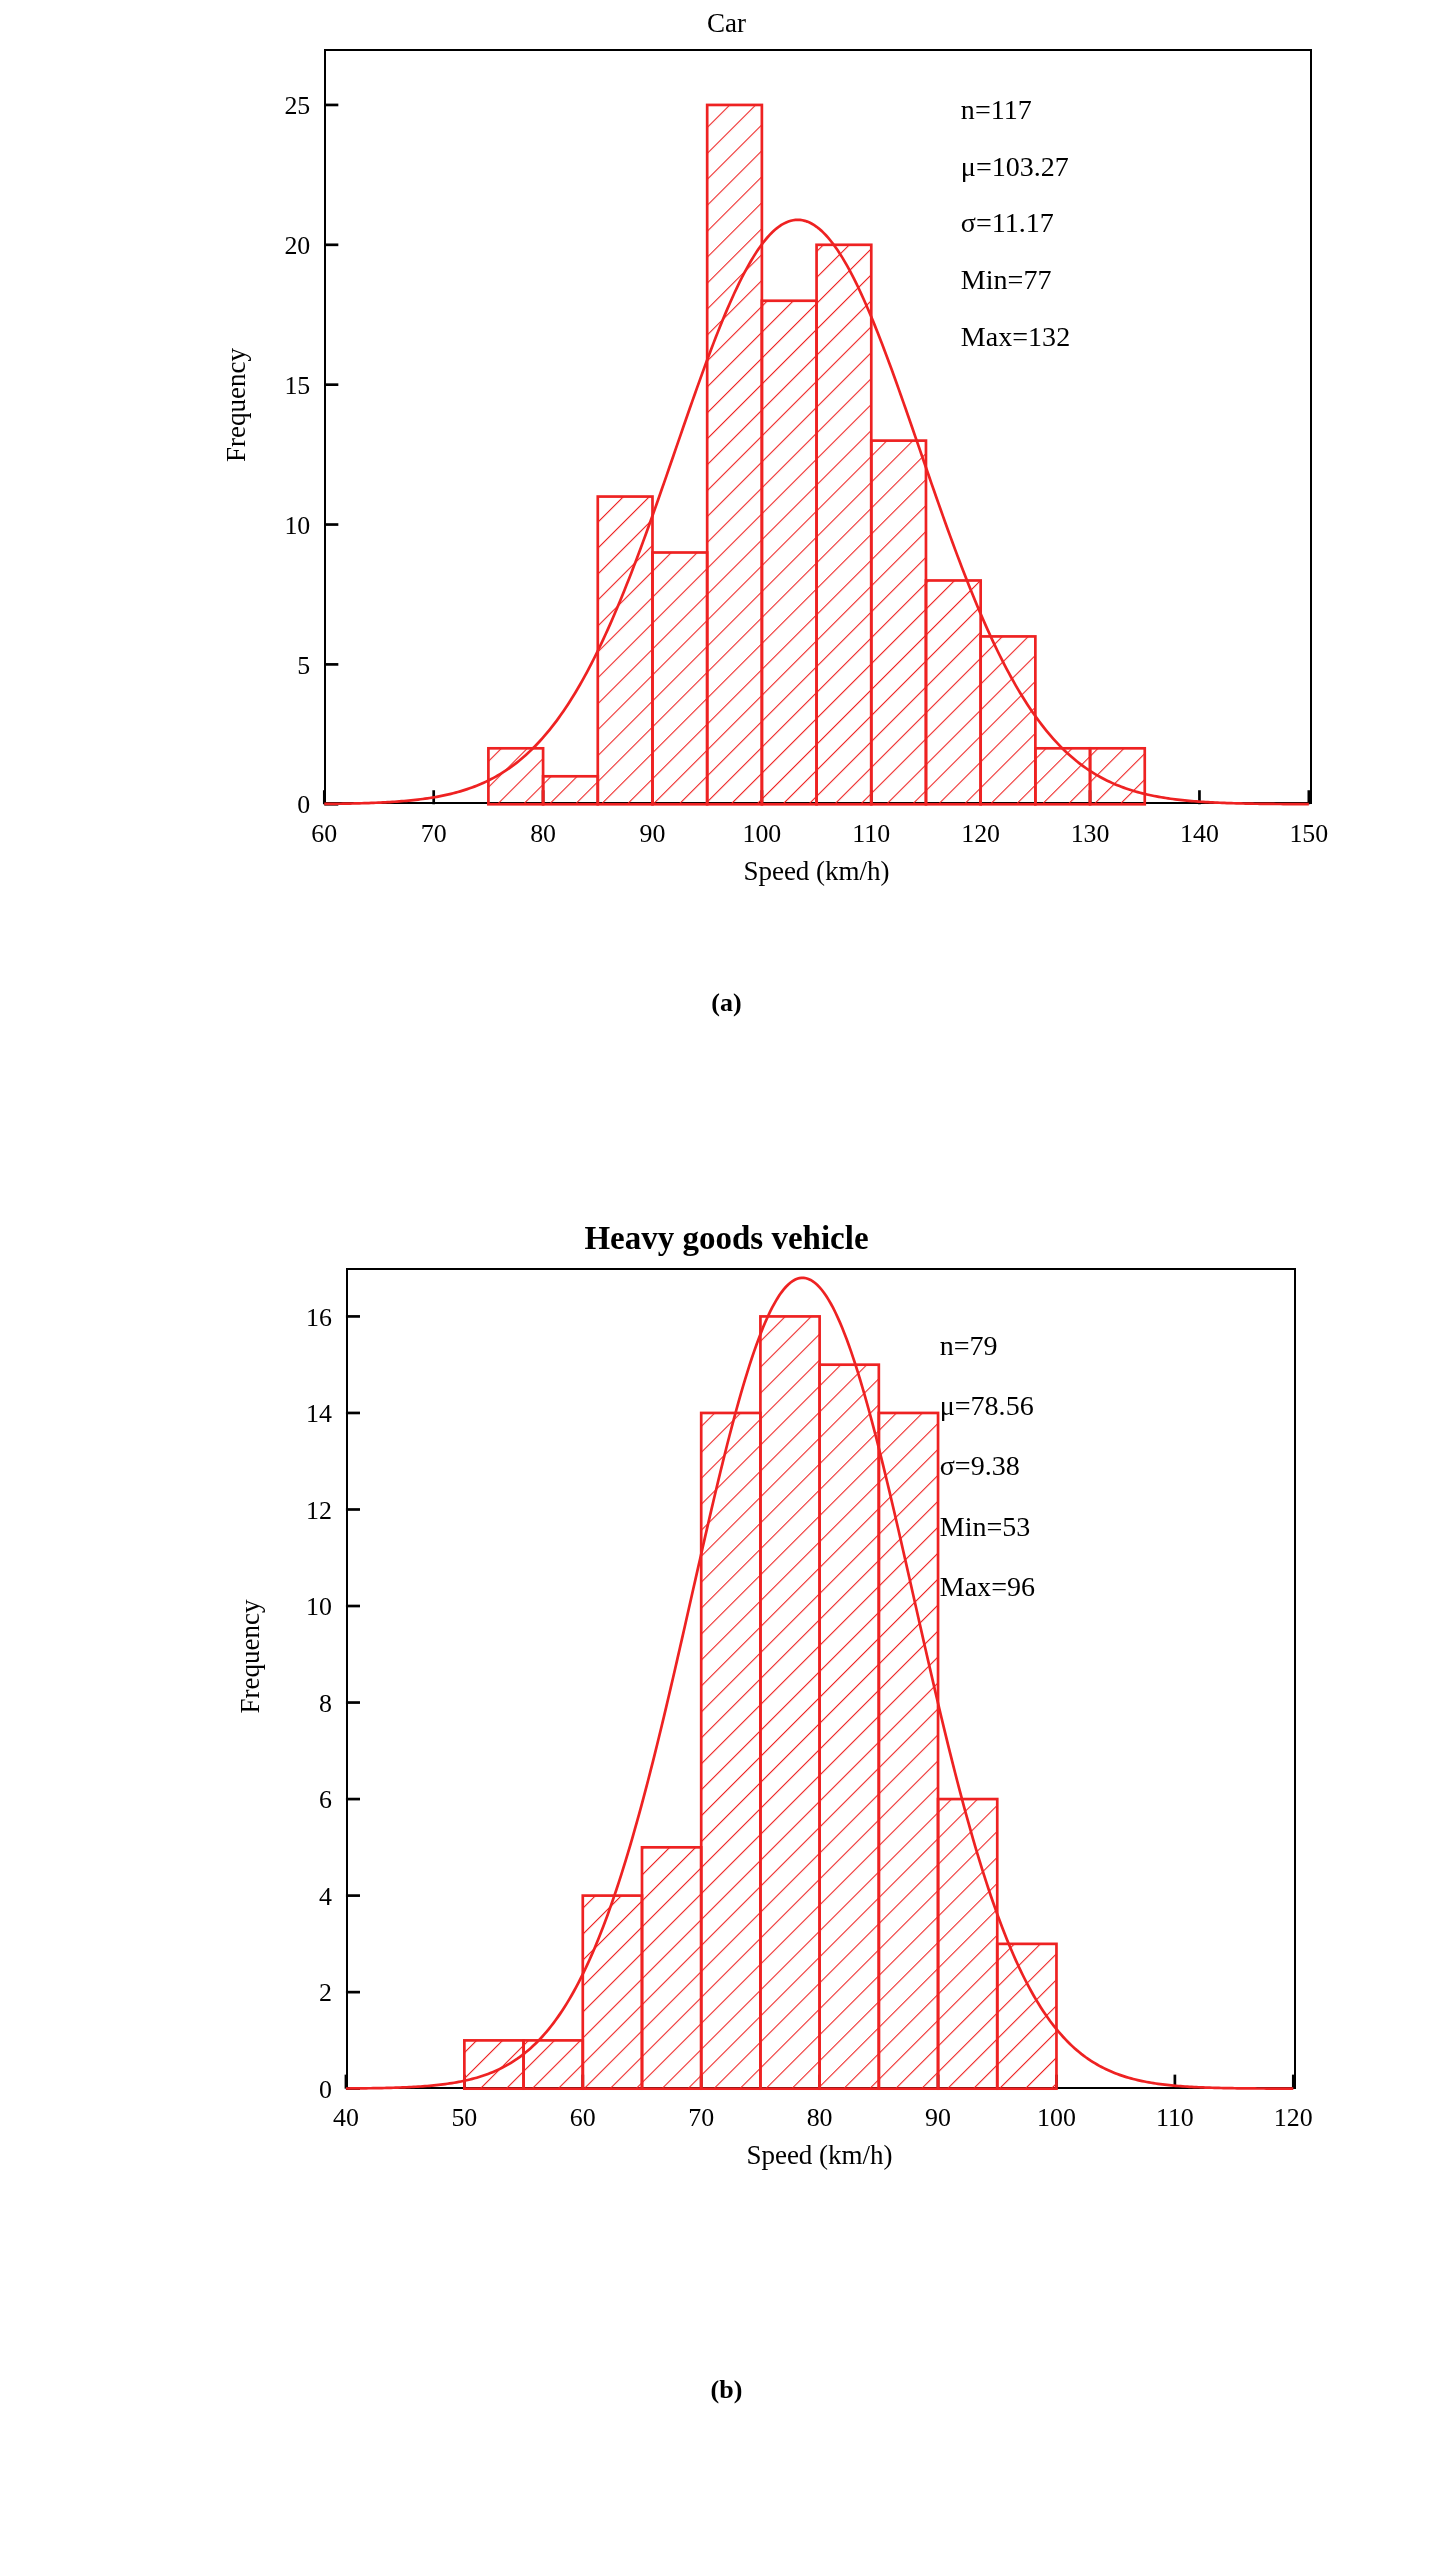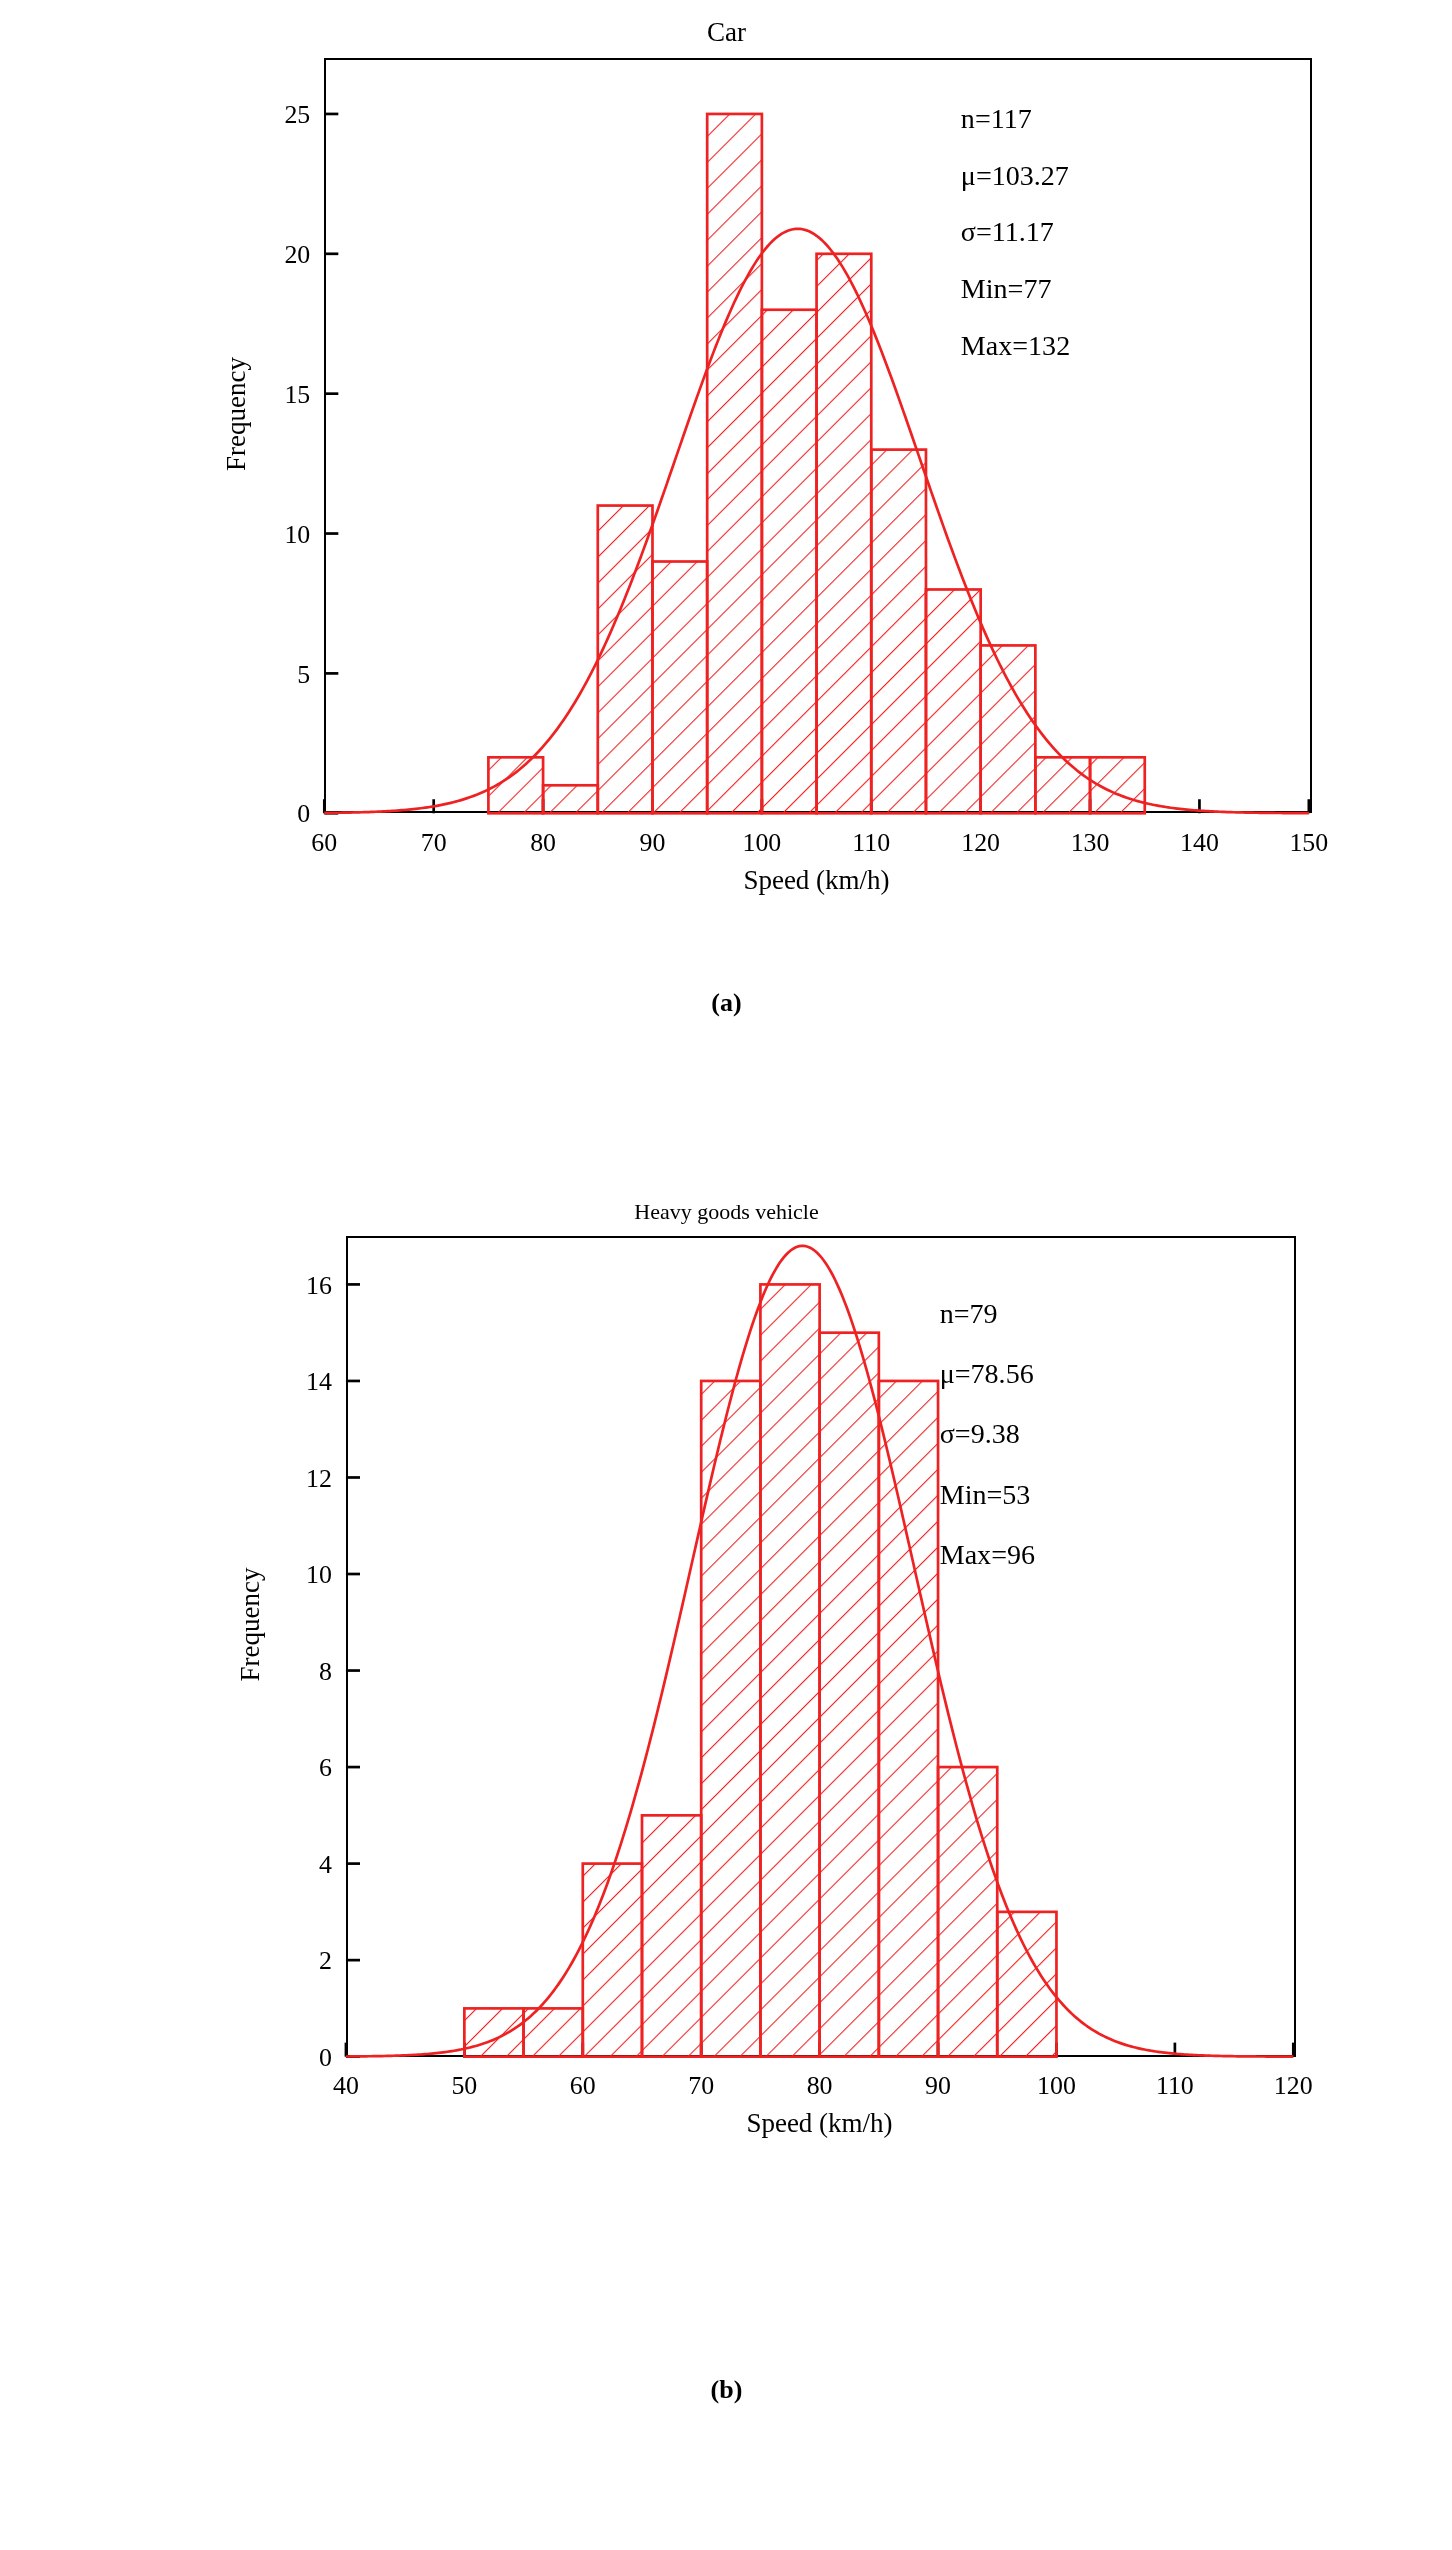--- a/index.html
+++ b/index.html
@@ -22,22 +22,22 @@
   }
   #figure-a { top: 0px; height: 1123px; }
   #figure-b { top: 1198px; height: 1295px; }
 
   .chart-title {
     text-align: center;
     font-size: 28px;
     font-family: "Liberation Serif", serif;
     color: #000;
   }
-  #figure-a .chart-title { font-size: 27px; margin-top: 17px; }
-  #figure-b .chart-title { font-size: 22px; margin-top: 1px; }
+  #figure-a .chart-title { font-size: 27px; margin-top: 8px; }
+  #figure-b .chart-title { font-size: 33px; margin-top: 22px; font-weight: bold; }
 
   .plot-wrap {
     position: relative;
     margin: 0 auto;
   }
   #plot-a {
     width: 1150px;
     height: 820px;
     margin-left: 162px;
     margin-top: 9.7px;

